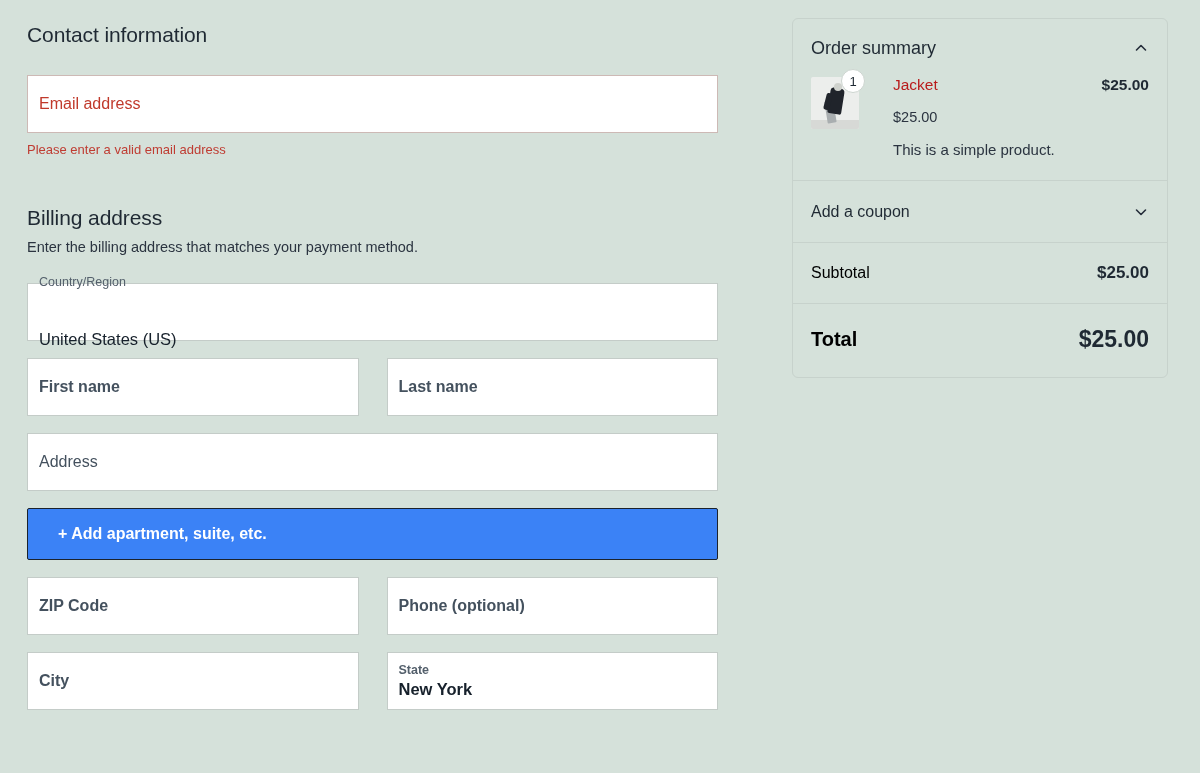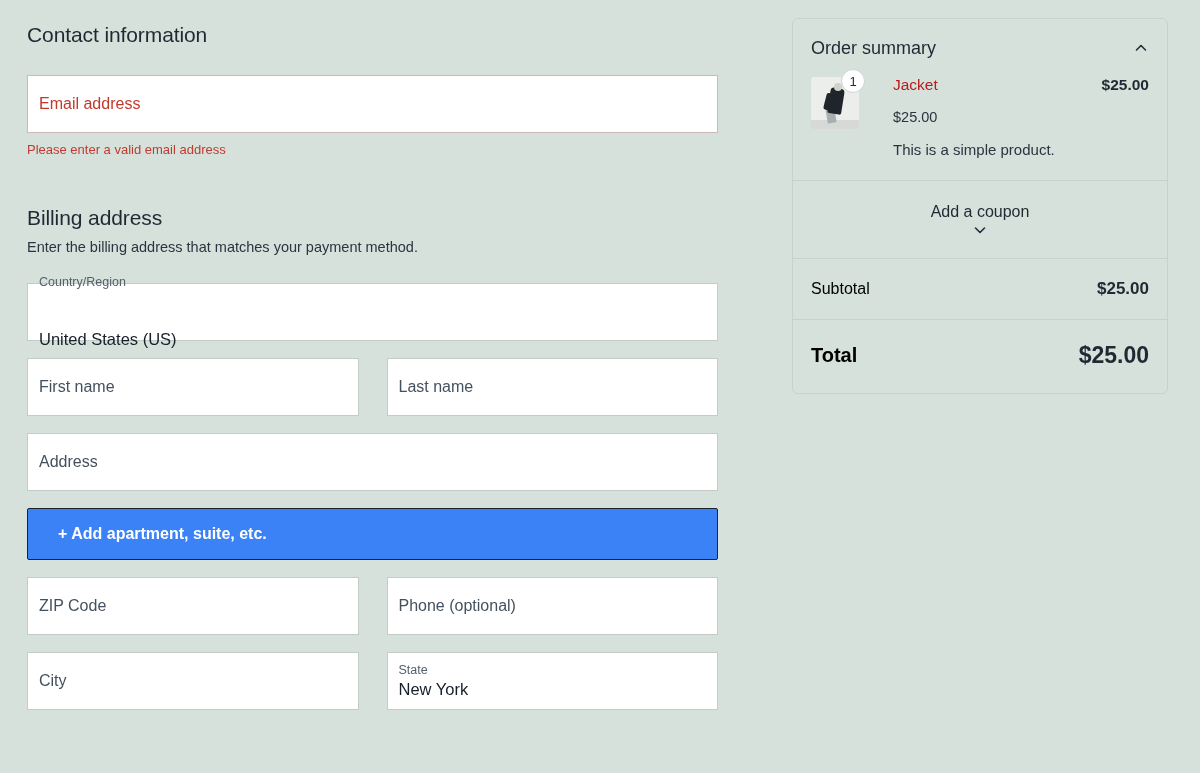--- a/index.html
+++ b/index.html
@@ -89,20 +89,21 @@
   .error-msg {
     font-size: 13px;
     color: #bf3c32;
     line-height: 17px;
     margin-top: 8px;
   }
 
   .row {
     display: flex;
     gap: 28px;
+    font-weight: bold;
   }
   .row > .field { flex: 1 1 0; }
 
   .add-apartment-btn {
     width: 100%;
     height: 52px;
     background: #3b82f6;
     border: 1px solid #1b222c;
     border-radius: 2px;
     color: #ffffff;
@@ -282,21 +283,20 @@
   .divider {
     border-top: 1px solid #c7d2cc;
   }
 
   .coupon-row {
     display: flex;
     align-items: center;
     justify-content: space-between;
     padding: 20px 18px;
     cursor: pointer;
-    flex-direction: column;
   }
   .coupon-row .label {
     font-size: 16px;
     color: #1f2933;
     line-height: 21px;
   }
 
   .totals-row {
     display: flex;
     align-items: center;

